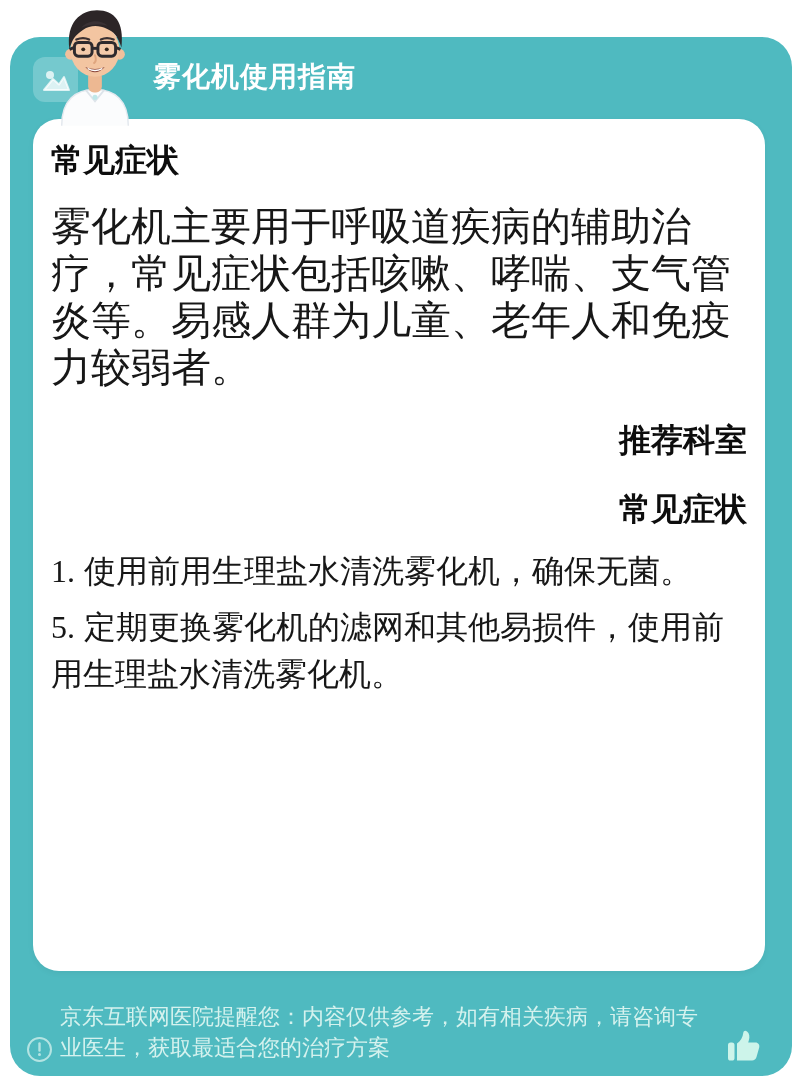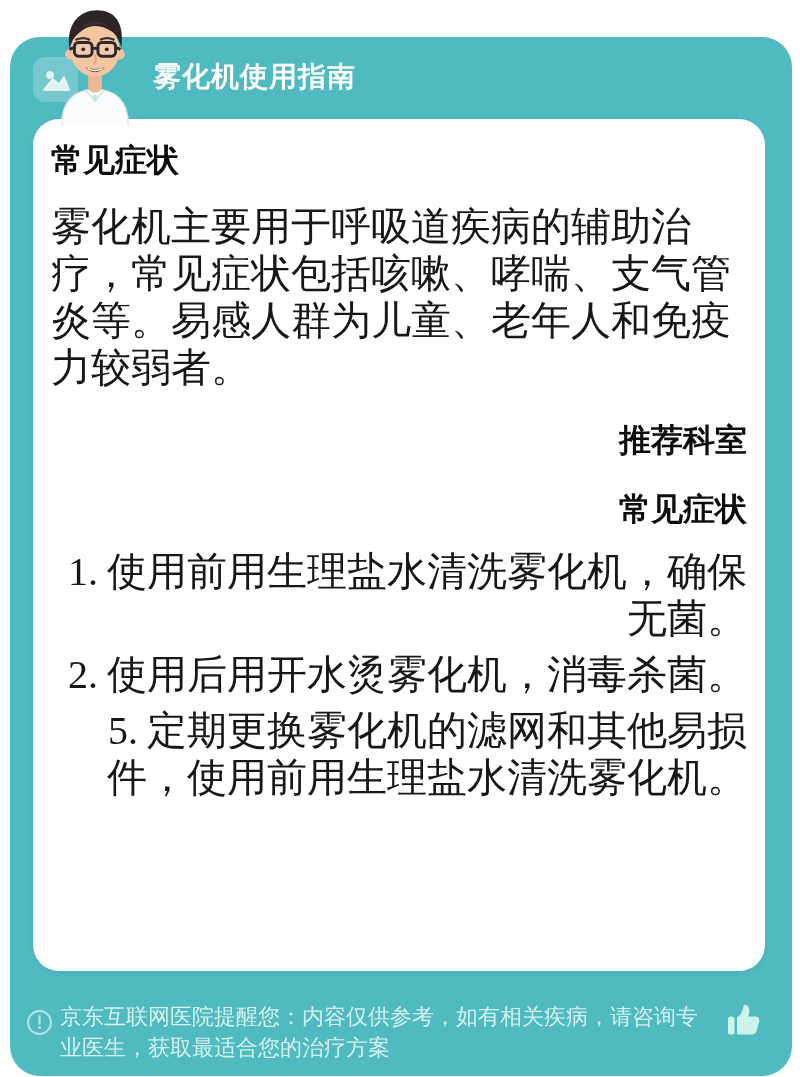--- a/index.html
+++ b/index.html
@@ -33,30 +33,30 @@
   .card h2{
     margin:0;font-size:32px;font-weight:700;color:#0d0d0d;line-height:1.2;
   }
   .card .h-gap1{margin-top:2px;}
   .card .h-gap2{margin-top:30px;text-align:right;}
   .card p.body{
     margin:24px 0 0 0;font-size:40px;color:#171717;line-height:47px;
   }
   .points{margin-top:20px;}
   .point{
-    font-size:40px;color:#171717;line-height:47px;margin:0 0 9px 0;text-align:right;
+    font-size:32px;color:#171717;line-height:47px;margin:0 0 9px 0;
   }
   .point .num{
     font-family:"Liberation Serif", serif;
     margin-right:9px;
   }
   
   .footer{
     position:absolute;left:0;top:934px;width:100%;box-sizing:border-box;
-    display:flex;align-items:flex-start;
+    display:flex;align-items:flex-end;
     padding:30px 30px 0 16px;
     font-family:Liberation Serif, serif;
   }
   .info-icon{flex:0 0 auto;margin:8px 7px 0 0;display:block;}
   .disclaimer{
     flex:1 1 auto;margin:0;max-width:662px;
     font-size:22px;line-height:31px;color:#D5F2EE;
   }
   .thumb{flex:0 0 auto;margin:2px 0 0 6px;display:block;}
 </style>
@@ -117,21 +117,20 @@
   <div class="card">
     <h2 class="h-gap1">常见症状</h2>
     <p class="body">雾化机主要用于呼吸道疾病的辅助治疗，常见症状包括咳嗽、哮喘、支气管炎等。易感人群为儿童、老年人和免疫力较弱者。</p>
 
     <h2 class="h-gap2">推荐科室</h2>
 
     <h2 class="h-gap2">常见症状</h2>
 
     <div class="points">
       <p class="point"><span class="num">1.</span><span>使用前用生理盐水清洗雾化机，确保无菌。</span></p>
-      <p class="point"><span class="num">2.</span><span>使用后用开水烫雾化机，消毒杀菌。</span></p>
       <p class="point"><span class="num">5.</span><span>定期更换雾化机的滤网和其他易损件，使用前用生理盐水清洗雾化机。</span></p>
     </div>
   </div>
 
   <div class="footer">
     <svg class="info-icon" width="27" height="27" viewBox="0 0 27 27">
       <circle cx="13.5" cy="13.5" r="11.5" fill="none" stroke="rgba(213,242,238,0.75)" stroke-width="2"></circle>
       <path d="M13.5,7.5 L13.5,14.5" stroke="rgba(213,242,238,0.75)" stroke-width="2.4" stroke-linecap="round"></path>
       <circle cx="13.5" cy="18.6" r="1.5" fill="rgba(213,242,238,0.75)"></circle>
     </svg>

